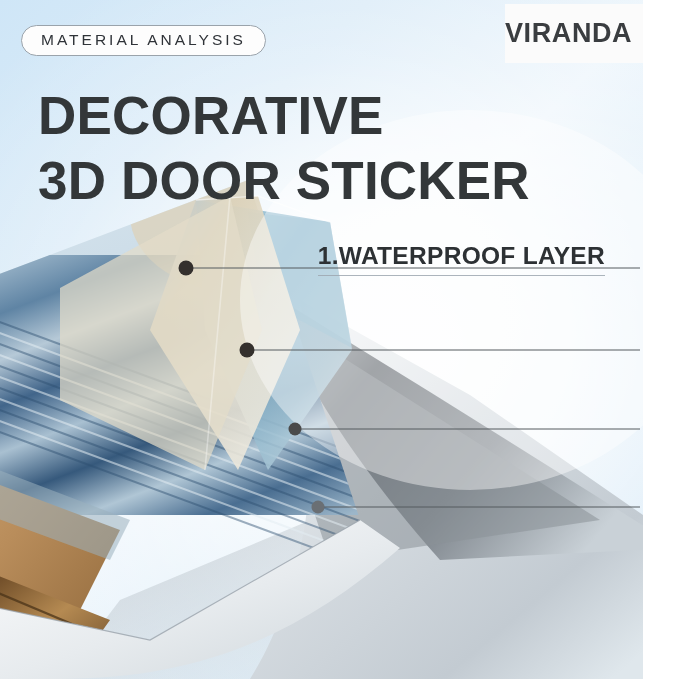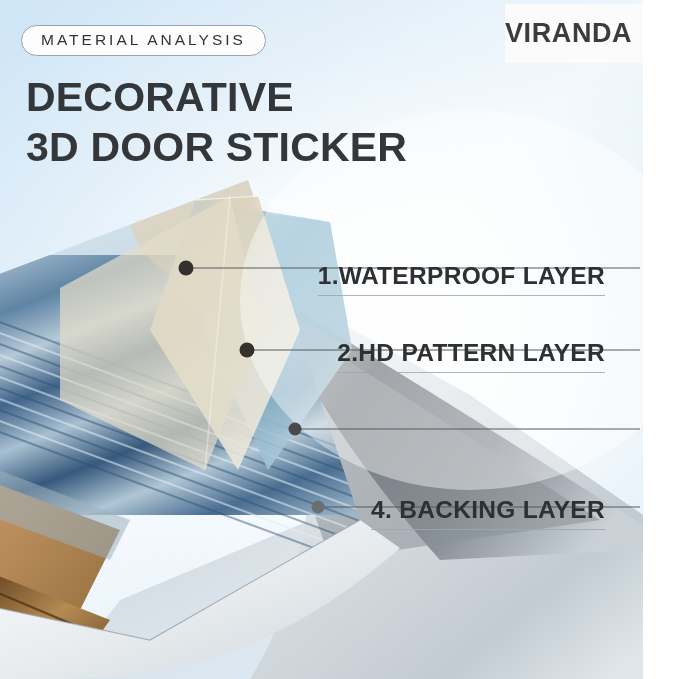--- a/index.html
+++ b/index.html
@@ -43,26 +43,26 @@
     line-height: 1;
     white-space: nowrap;
     box-sizing: border-box;
   }
 
   .title {
     position: absolute;
     left: 22px;
     top: 68px;
     color: #333739;
-    font-size: 41px;
+    font-size: 53px;
     font-weight: bold;
     letter-spacing: 0.2px;
     line-height: 1.22;
     white-space: pre-line;
-    margin: 4px;
+    margin: 16px;
   }
 
   .logo-box {
     position: absolute;
     left: 505px;
     top: 4px;
     width: 167px;
     height: 59px;
     background: #fbfbfb;
     display: flex;
@@ -76,21 +76,20 @@
     letter-spacing: 0.6px;
     line-height: 1;
   }
 
   
   .callout {
     position: absolute;
     right: 38px;
     text-align: right;
     white-space: nowrap;
-    margin-top: 20px;
   }
   .callout-text {
     display: block;
     color: #2d3134;
     font-size: 24.5px;
     font-weight: bold;
     letter-spacing: 0.3px;
     line-height: 1.06;
   }
   .callout-rule {
@@ -278,26 +277,21 @@
   <div class="logo-box">
     <span class="logo-text">VIRANDA</span>
   </div>
 
   <div class="callout" style="top:243px;">
     <span class="callout-text">1.WATERPROOF LAYER</span>
     <span class="callout-rule"></span>
   </div>
 
   <div class="callout" style="top:320px;">
-    <span class="callout-text">2.HD PATTERN LAYER</span>
     <span class="callout-rule"></span>
   </div>
 
   <div class="callout" style="top:398px;">
     <span class="callout-rule"></span>
   </div>
 
-  <div class="callout" style="top:477px;">
-    <span class="callout-text">4. BACKING LAYER</span>
-    <span class="callout-rule"></span>
-  </div>
 
 </div>
 
 </body></html>

